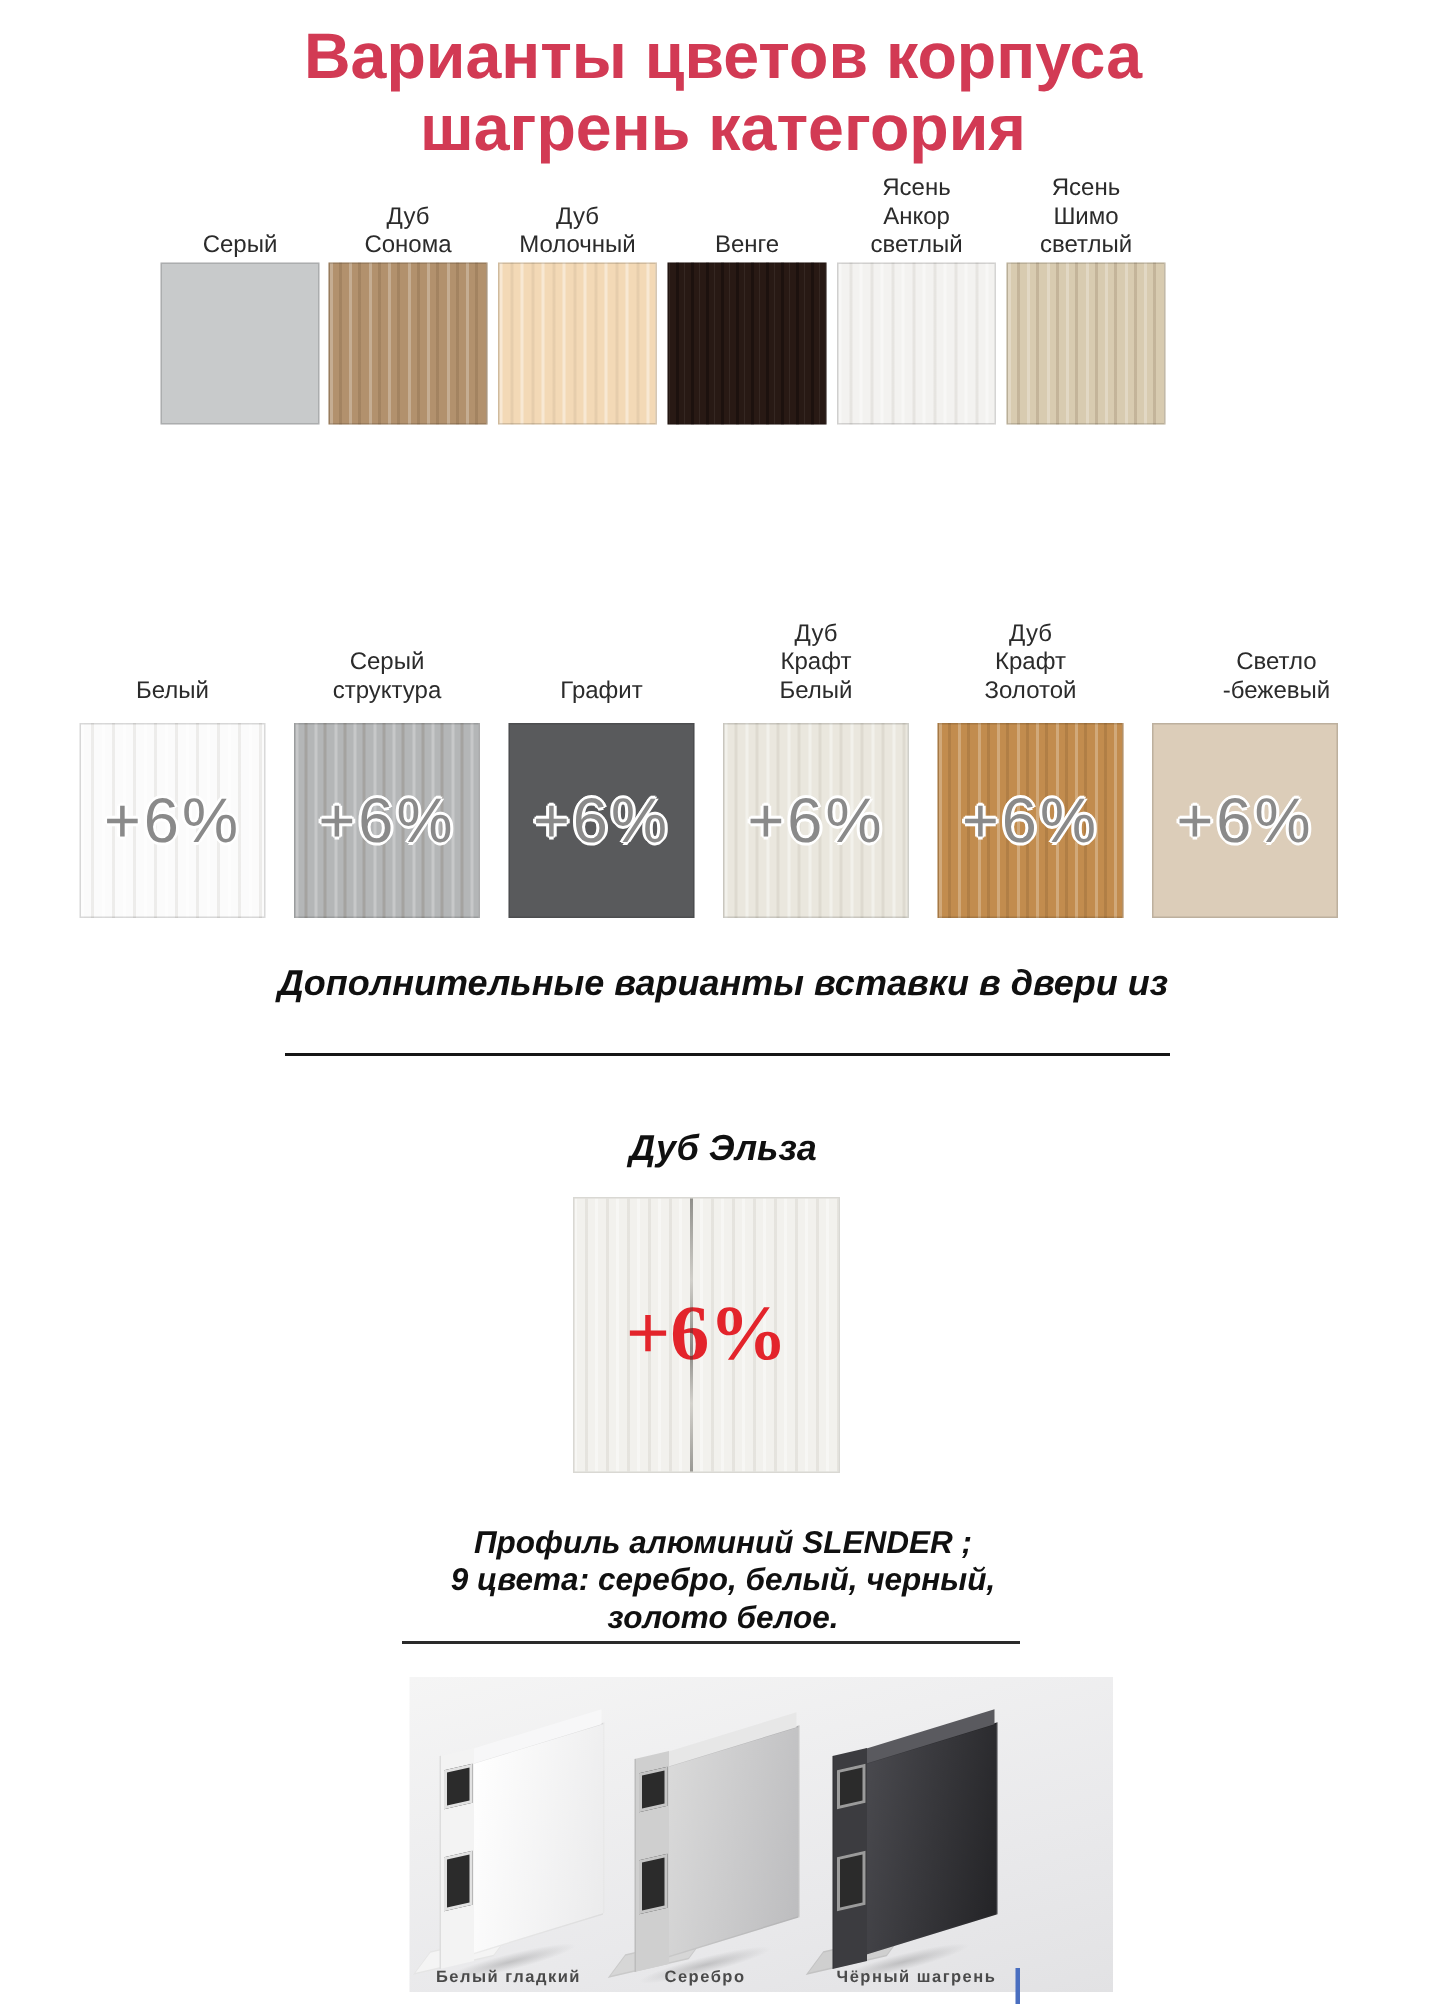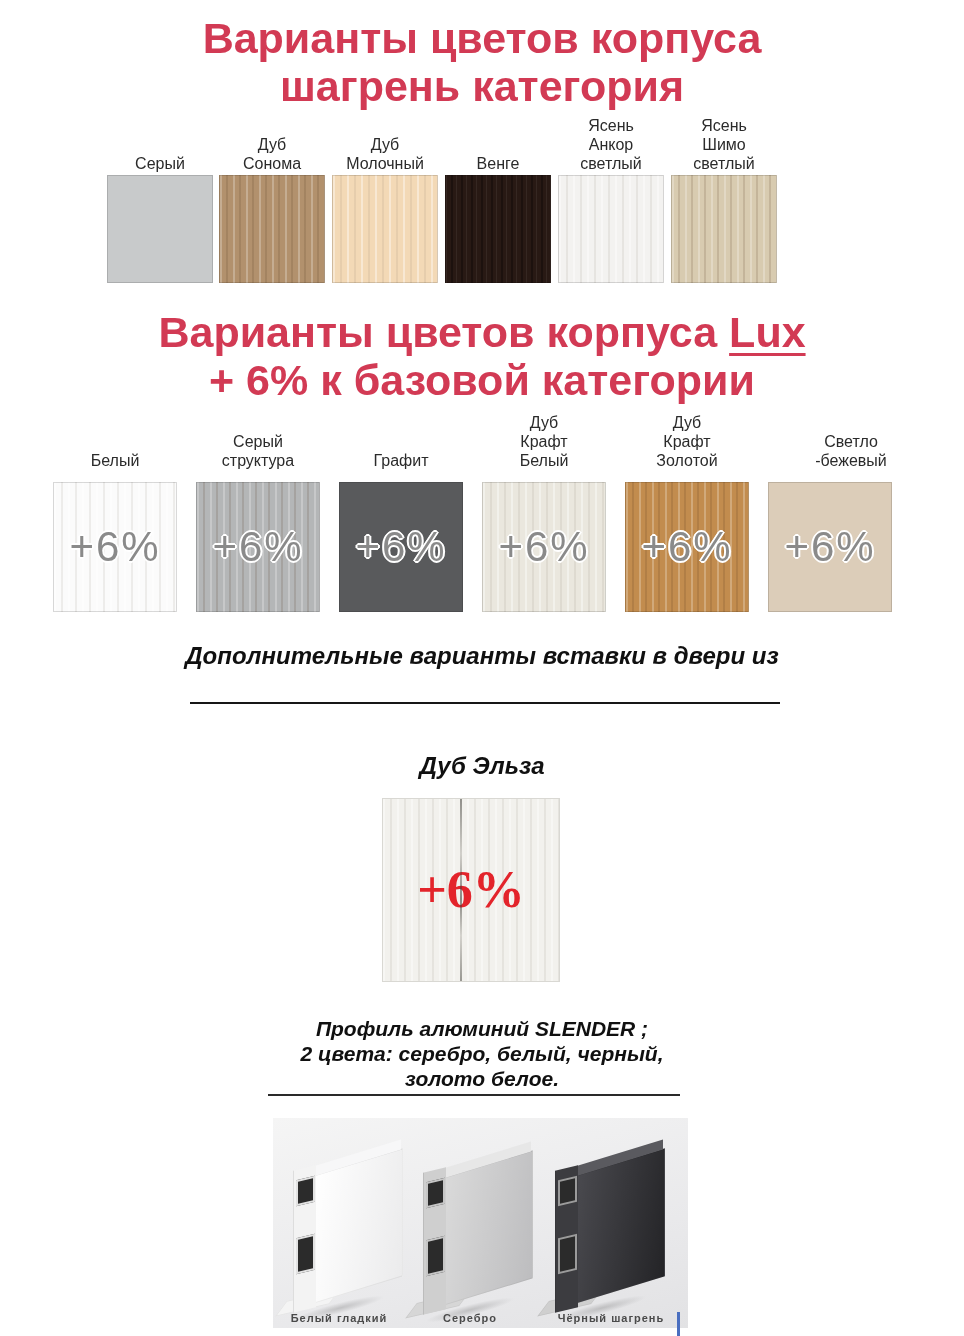--- a/index.html
+++ b/index.html
@@ -47,21 +47,21 @@
            border:1px solid #d9d8d3;display:flex;align-items:center;justify-content:center;}
   .elza-crack{position:absolute;left:44%;top:0;width:2px;height:100%;
       background:linear-gradient(180deg,rgba(60,60,55,.5),rgba(60,60,55,.12) 30%,
                  rgba(60,60,55,.55) 55%,rgba(60,60,55,.1) 75%,rgba(60,60,55,.45));}
   .plus6red{font-family:"Liberation Serif",serif;font-weight:bold;font-size:52px;line-height:52px;}
 
   
   .prof-h{position:absolute;top:1016px;left:0;width:100%;text-align:center;
           font-style:italic;font-weight:bold;font-size:21px;line-height:25px;color:#101010;}
   .rule2{position:absolute;left:268px;top:1094px;width:412px;height:2px;background:#2a2a2a;}
-  .photo-panel{position:absolute;left:273px;top:1118px;width:415px;height:210px;overflow:hidden;
+  .photo-panel{position:absolute;left:273px;top:1118px;width:469px;height:210px;overflow:hidden;
       background:linear-gradient(165deg,#f5f5f5 0%,#e9e9eb 65%,#e2e2e4 100%);}
   .p-label{position:absolute;top:194px;width:124px;text-align:center;
            font-size:11px;font-weight:bold;letter-spacing:1px;color:#4a4a4a;}
   .accent-mark{position:absolute;left:677px;top:1312px;width:3px;height:24px;}
 
   
   .pfig{position:absolute;width:128px;height:186px;}
   .p-shadow{position:absolute;left:-4px;top:172px;width:126px;height:16px;transform:skewY(-14deg);
       background:radial-gradient(50% 50% at 50% 50%,rgba(0,0,0,.17),rgba(0,0,0,0) 70%);}
   .p-foot{position:absolute;left:0;top:168px;width:52px;height:11px;
@@ -121,24 +121,20 @@
     <div>светлый</div>
   </div>
 
   <div class="sw base-sw" style="left: 107px; background-color: rgb(200, 202, 203);"></div>
   <div class="sw base-sw tex-strong" style="left: 219px; background-color: rgb(178, 145, 109);"></div>
   <div class="sw base-sw tex-faint" style="left: 332px; background-color: rgb(243, 217, 182);"></div>
   <div class="sw base-sw tex-dark" style="left: 445px; background-color: rgb(40, 25, 20);"></div>
   <div class="sw base-sw tex-faint" style="left: 558px; background-color: rgb(243, 242, 240);"></div>
   <div class="sw base-sw tex-strong" style="left: 671px; background-color: rgb(216, 203, 176);"></div>
 
-  <div class="big-title" style="top: 308px; color: rgb(210, 58, 84);">
-    <div><span>Варианты цветов корпуса </span><span class="underl">Lux</span></div>
-    <div>+ 6% к базовой категории</div>
-  </div>
 
   <div class="col-label lux-label" style="left:45px;">
     <div>Белый</div>
     <div></div>
     <div></div>
   </div>
   <div class="col-label lux-label" style="left:188px;">
     <div>Серый</div>
     <div>структура</div>
     <div></div>
@@ -189,21 +185,21 @@
   <div class="rule1"></div>
 
   <div class="elza-title">Дуб Эльза</div>
   <div class="elza-sw tex-faint" style="background-color: rgb(242, 241, 237);">
     <div class="elza-crack"></div>
     <span class="plus6red" style="color: rgb(227, 36, 43);">+6%</span>
   </div>
 
   <div class="prof-h">
     <div>Профиль алюминий SLENDER ;</div>
-    <div>2 цвета: серебро, белый, черный,</div>
+    <div>9 цвета: серебро, белый, черный,</div>
     <div>золото белое.</div>
   </div>
   <div class="rule2"></div>
 
   <div class="photo-panel">
     <div class="pfig pfig-white" style="left:8px;top:10px;">
       <div class="p-shadow"></div>
       <div class="p-foot"></div>
       <div class="p-side"></div>
       <div class="p-top"></div>

